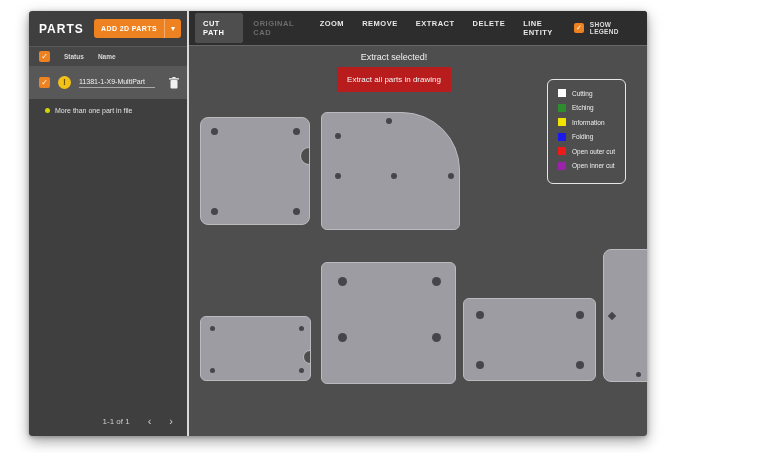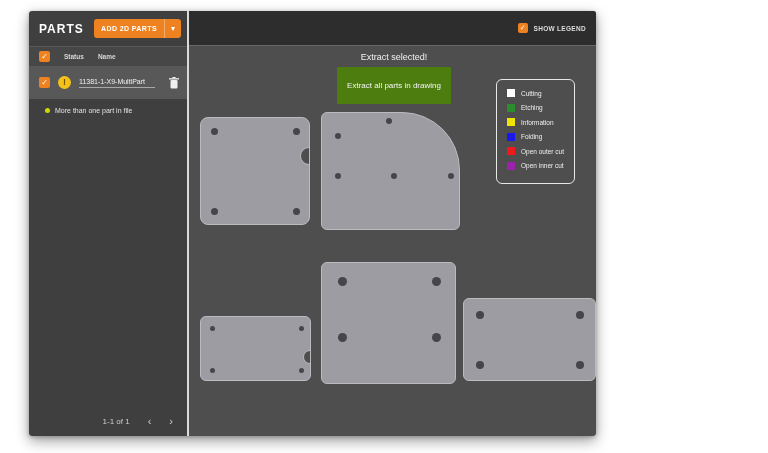--- a/index.html
+++ b/index.html
@@ -1,18 +1,18 @@
 <!DOCTYPE html>
 <html><head>
 <meta charset="utf-8">
 <style>
   * { margin:0; padding:0; box-sizing:border-box; }
   html,body { width:768px; height:453px; background:#ffffff; font-family:"Liberation Sans", sans-serif; overflow:hidden; }
 
-  .app { position:absolute; left:29px; top:11px; width:567px; height:425px;
+  .app { position:absolute; left:29px; top:11px; width:618px; height:425px;
          display:flex; border-radius:3px; overflow:hidden;
          box-shadow:0 5px 14px rgba(0,0,0,.38), 0 1px 4px rgba(0,0,0,.25); }
 
   
   .sidebar { width:158px; background:#3f3f3f; display:flex; flex-direction:column; position:relative; }
   .sb-head { height:35px; display:flex; align-items:center; padding:0 6px 0 10px; justify-content:space-between; }
   .sb-title { color:#ffffff; font-size:12px; font-weight:bold; letter-spacing:1px; }
   .add-btn { display:flex; align-items:stretch; background:#ef8220; border-radius:3px; overflow:hidden; cursor:pointer; }
   .add-btn-main { color:#ffffff; font-size:7px; font-weight:bold; letter-spacing:.4px; padding:6px 7px; }
   .add-btn-caret { color:#ffffff; font-size:8px; display:flex; align-items:center; padding:0 6px; border-left:1px solid rgba(255,255,255,.35); }
@@ -46,21 +46,21 @@
   .tb-btn.active { background:#4e4e4e; color:#ffffff; }
   .tb-btn.disabled { color:#6e6e6e; cursor:default; }
   .tb-right { margin-left:auto; display:flex; align-items:center; gap:6px; }
   .tb-right .checkbox { width:10px; height:10px; font-size:7px; line-height:10px; }
   .legend-toggle-label { color:#dddddd; font-size:6.5px; font-weight:bold; letter-spacing:.3px; }
 
   .canvas { position:relative; flex:1; overflow:hidden; }
 
   .overlay { position:absolute; left:120px; top:6px; width:170px; text-align:center; }
   .overlay-title { color:#f2f2f2; font-size:9px; margin-bottom:5px; }
-  .overlay-btn { display:inline-block; background:#4d7c0f; color:#f5f5f5; font-size:8px; padding:14px 10px; border-radius:1px; cursor:pointer; }
+  .overlay-btn { display:inline-block; background:#b91c1c; color:#f5f5f5; font-size:8px; padding:8px 10px; border-radius:1px; cursor:pointer; }
 
   .legend { position:absolute; right:21px; top:33px; width:79px; border:1px solid #e6e6e6; border-radius:6px; padding:9px 0 7px 10px; }
   .legend-row { display:flex; align-items:center; gap:6px; margin-bottom:6.5px; }
   .legend-swatch { width:8px; height:8px; flex:0 0 auto; }
   .legend-label { color:#f0f0f0; font-size:6.5px; }
 
   .part { position:absolute; background:#9c9ca2; border:1px solid #bababf; overflow:hidden; cursor:pointer; }
   .hole { position:absolute; background:#45454b; }
   .hole.circle { border-radius:50%; }
   .hole.diamond { transform:rotate(45deg); }
@@ -108,20 +108,29 @@
       <span class="pg-range">1-1 of 1</span>
       <span class="pg-btn">‹</span>
       <span class="pg-btn">›</span>
     </div>
   </div>
 
   <div class="v-sep"></div>
 
   <div class="main">
     <div class="toolbar">
+      <div style="display:flex">
+          <div class="tb-btn active">CUT PATH</div>
+          <div class="tb-btn disabled">ORIGINAL CAD</div>
+          <div class="tb-btn">ZOOM</div>
+          <div class="tb-btn">REMOVE</div>
+          <div class="tb-btn">EXTRACT</div>
+          <div class="tb-btn">DELETE</div>
+          <div class="tb-btn">LINE ENTITY</div>
+        </div>
       <div class="tb-right">
         <span class="checkbox">✓</span>
         <span class="legend-toggle-label">SHOW LEGEND</span>
       </div>
     </div>
 
     <div class="canvas">
       <div class="overlay">
         <div class="overlay-title">Extract selected!</div>
         <div class="overlay-btn">Extract all parts in drawing</div>

